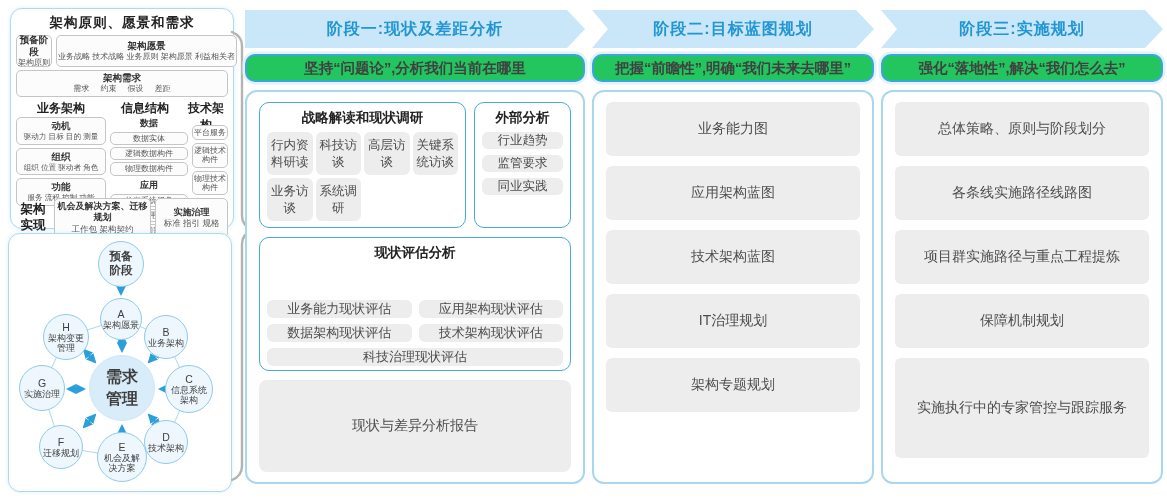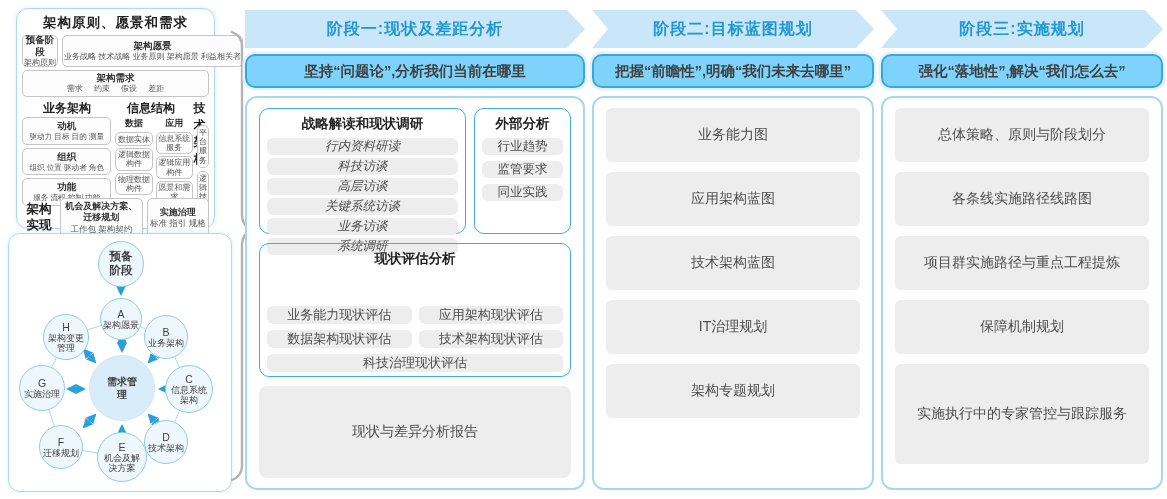--- a/index.html
+++ b/index.html
@@ -1,41 +1,41 @@
 <!DOCTYPE html>
 <html><head>
 <meta charset="utf-8">
 <style>
   * { box-sizing: border-box; margin: 0; padding: 0; }
   html,body { background:#fff; }
   body { font-family:"Liberation Sans","DejaVu Sans",sans-serif; color:#333; }
   .canvas { position:relative; width:1167px; height:499px; background:#fff; overflow:hidden; }
 
   
-  .lt-panel { position:absolute; left:16px; top:8px; width:199px; height:221px;
+  .lt-panel { position:absolute; left:10px; top:8px; width:224px; height:221px;
     border:1.5px solid #aed9f0; border-radius:12px; background:#fff; padding:5px 5px 4px 5px;
     display:flex; flex-direction:column; gap:3px; box-shadow:0 0 4px rgba(160,210,240,.35); }
   .lt-title { font-size:13.5px; font-weight:bold; text-align:center; color:#222; letter-spacing:1px; }
   .wbox { background:#fcfcfc; border:1px solid #c5c5c5; border-radius:5px; text-align:center;
     padding:2px 1px; display:flex; flex-direction:column; justify-content:center; }
   .wbox .t { font-weight:bold; font-size:9.5px; color:#333; line-height:1.25; }
   .wbox .s { font-size:8px; color:#555; line-height:1.3; white-space:nowrap; }
   .lt-row1 { display:flex; gap:4px; height:32px; }
   .lt-row1 .prep { width:44px; }
   .lt-row1 .vision { flex:1; }
   .lt-row2 { height:27px; }
   .lt-row2 .s { word-spacing:9px; }
   .lt-headers { display:flex; height:14px; }
   .lt-headers div { font-weight:bold; font-size:12px; color:#222; text-align:center; }
   .h-biz { width:90px; } .h-info { width:78px; } .h-tech { flex:1; }
   .lt-cols { display:flex; gap:4px; height:78px; }
   .colA { width:90px; display:flex; flex-direction:column; gap:3px; }
   .colA .wbox { flex:1; }
   .colA .s { font-size:7.6px; }
-  .colB { width:78px; display:flex; gap:3px; }
+  .colB { width:78px; display:flex; gap:3px;flex-direction:column; }
   .subcol { flex:1; display:flex; flex-direction:column; gap:2px; }
   .subcol .sch { font-weight:bold; font-size:9px; text-align:center; color:#333; }
   .subcol .wbox { flex:1; padding:1px; }
   .subcol .s, .colC .s { font-size:8px; white-space:normal; line-height:1.15; }
   .colC { flex:1; display:flex; flex-direction:column; gap:3px; padding-top:8px; }
   .colC .wbox { flex:1; }
   .lt-bottom { display:flex; gap:4px; flex:1; }
   .impl-label { width:34px; font-weight:bold; font-size:12.5px; display:flex; align-items:center; justify-content:center; text-align:center; color:#222; line-height:1.25; }
   .lt-bottom .wbox { flex:1.35; }
   .lt-bottom .wbox.gov { flex:1; }
@@ -47,21 +47,21 @@
     border:1.5px solid #aed9f0; border-radius:12px; background:#fff;
     box-shadow:0 0 4px rgba(160,210,240,.35); }
   .adm-svg { position:absolute; left:0; top:0; }
   .circle { position:absolute; border-radius:50%; display:flex; flex-direction:column;
     align-items:center; justify-content:center; text-align:center;
     background:#eef7fd; border:1.5px solid #8fcbe9; color:#3f3f3f; }
   .circle .letter { font-size:10.5px; line-height:1.15; color:#3f3f3f; }
   .circle .lbl { font-size:9px; line-height:1.12; }
   .c-prep { left:89px; top:7px; width:46px; height:46px; font-weight:bold; font-size:11.5px; line-height:1.2; }
   .c-prep span { display:block; width:26px; }
-  .c-center { left:80px; top:121px; width:66px; height:66px; background:#d8ecf9; border:1px solid #cfe8f6; font-weight:bold; font-size:10px; line-height:1.35;font-family:Liberation Serif, serif; }
+  .c-center { left:80px; top:121px; width:66px; height:66px; background:#d8ecf9; border:1px solid #cfe8f6; font-weight:bold; font-size:16px; line-height:1.35;font-family:Liberation Serif, serif; }
   .c-center span { display:block; width:32px; }
   .c-a { left:91px; top:64px; width:42px; height:42px; }
   .c-b { left:135px; top:81px; width:44px; height:44px; }
   .c-c { left:156px; top:131px; width:48px; height:48px; }
   .c-c .lbl { width:40px; }
   .c-d { left:135px; top:186px; width:44px; height:44px; }
   .c-e { left:88px; top:198px; width:50px; height:50px; }
   .c-e .lbl { width:40px; }
   .c-f { left:30px; top:191px; width:44px; height:44px; }
   .c-g { left:10px; top:131px; width:46px; height:46px; }
@@ -73,33 +73,33 @@
 
   
   .right { position:absolute; left:245px; top:10px; width:918px; }
   .row { display:flex; gap:7px; }
   .w1 { width:340px; } .w2 { width:282px; } .w3 { width:282px; }
   .band { height:38px; background:#c9e7f8; display:flex; align-items:center; justify-content:center;
     font-size:16px; font-weight:bold; color:#2196d3; letter-spacing:1px; }
   .band.first { clip-path:polygon(0 0, calc(100% - 18px) 0, 100% 50%, calc(100% - 18px) 100%, 0 100%); }
   .band.next  { clip-path:polygon(0 0, calc(100% - 18px) 0, 100% 50%, calc(100% - 18px) 100%, 0 100%, 16px 50%); }
   .subs { margin-top:6px; }
-  .sub-box { height:34px; background:#7dd3fc; border:2px solid #3aa7dc; border-radius:10px;
+  .sub-box { height:28px; background:#22c55e; border:2px solid #3aa7dc; border-radius:10px;
     display:flex; align-items:center; justify-content:center; font-size:14.5px; font-weight:bold; color:#404040;
     box-shadow:0 0 0 2.5px #e3f2fb; }
   .conts { margin-top:8px; }
   .cont { height:394px; border:2px solid #a9d7ef; border-radius:12px; background:#fff; padding:10px 12px;
     display:flex; flex-direction:column; }
   .pill { background:#ededed; border-radius:6px; color:#4d4d4d; display:flex; align-items:center; justify-content:center; text-align:center; }
   
   .p1-top { display:flex; gap:8px; height:126px; }
   .blue-box { border:1.5px solid #45abdd; border-radius:10px; padding:6px 7px; display:flex; flex-direction:column; }
   .blue-box .bb-title { font-weight:bold; font-size:13.5px; color:#222; text-align:center; margin-bottom:5px; }
   .bb-strategy { width:207px; }
-  .bb-grid2 { display:grid; grid-template-columns:1fr; gap:3px; flex:1;font-style:italic; }
+  .bb-grid2 { display:grid; grid-template-columns:1fr 1fr 1fr 1fr; gap:3px; flex:1; }
   .bb-grid2 .pill, .bb-list .pill { font-size:12.5px; }
   .bb-external { flex:1; }
   .bb-list { display:flex; flex-direction:column; gap:6px; flex:1; }
   .bb-assess { margin-top:9px; height:134px;gap:24px; }
   .assess-grid { display:grid; grid-template-columns:1fr 1fr; gap:6px 7px; flex:1;margin-top:9px; }
   .assess-grid .pill { font-size:13px; }
   .assess-grid .span2 { grid-column:1 / 3; }
   .report { margin-top:9px; flex:1; font-size:14px; border-radius:8px; }
   
   .stack { display:flex; flex-direction:column; gap:10px; height:100%; }

